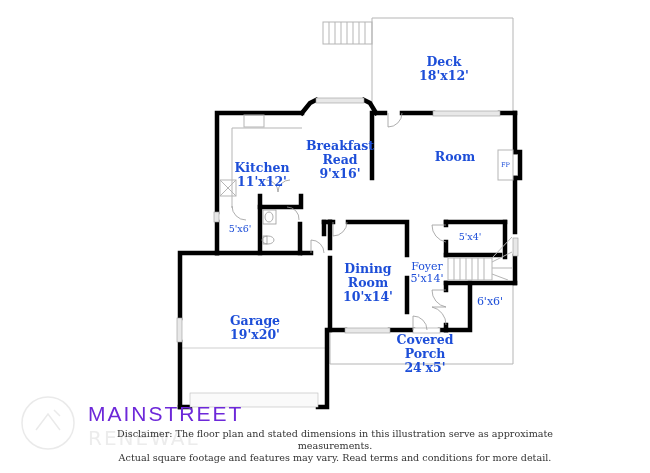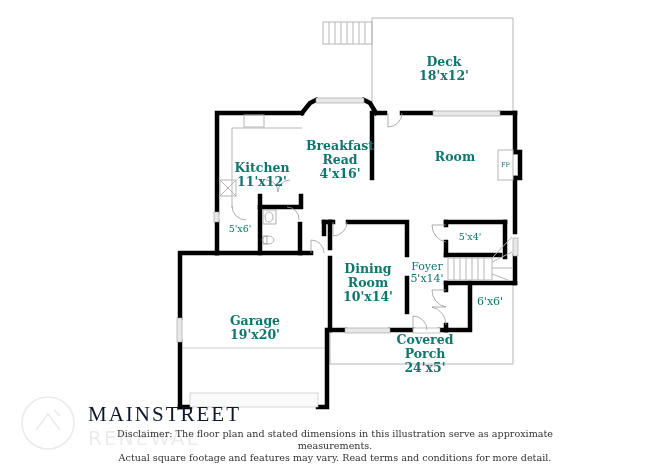--- a/index.html
+++ b/index.html
@@ -1,26 +1,26 @@
 <!DOCTYPE html>
 <html><head>
 <meta charset="utf-8">
 <style>
   html, body { margin:0; padding:0; background:#ffffff; }
   body { width:650px; height:473px; position:relative; overflow:hidden; font-family:"DejaVu Serif", serif; }
   #plan { position:absolute; left:0; top:0; width:650px; height:473px; }
-  .lbl { position:absolute; text-align:center; font-family:"DejaVu Serif", serif; font-weight:bold; color:#0f766e; line-height:1.1; }
+  .lbl { position:absolute; text-align:center; font-family:"DejaVu Serif", serif; font-weight:bold; color:#1d4ed8; line-height:1.1; }
   .lbl span { display:block; }
   .lg { font-size:12.5px; }
   .md { font-size:11px; }
   .sm { font-size:9.5px; font-weight:normal; }
   .fp { font-size:6.5px; font-weight:normal; }
   .disclaimer { position:absolute; left:100px; top:428px; width:470px; text-align:center; font-family:"DejaVu Serif", serif; font-size:9.6px; color:#333; line-height:1.25; }
   .disclaimer span { display:block; }
-  .wm-text1 { position:absolute; left:88px; top:402px; font-family:Liberation Serif, serif; font-size:21px; letter-spacing:2px; color:#0f172a; }
+  .wm-text1 { position:absolute; left:88px; top:402px; font-family:Liberation Sans, sans-serif; font-size:21px; letter-spacing:2px; color:#6d28d9; }
   .wm-text2 { position:absolute; left:88px; top:426px; font-family:"DejaVu Sans", sans-serif; font-size:20px; letter-spacing:2px; color:#ececec; }
 </style>
 </head>
 <body>
 
 <svg id="plan" viewBox="0 0 650 473" xmlns="http://www.w3.org/2000/svg">
 
   <g stroke="#b5b5b5" stroke-width="1" fill="none">
     <polyline points="372,112 372,18 513,18 513,112"></polyline>
   </g>
@@ -162,21 +162,21 @@
 </div>
 
 <div class="lbl lg" style="left:222px; top:161px; width:80px;">
   <span>Kitchen</span>
   <span>11'x12'</span>
 </div>
 
 <div class="lbl lg" style="left:295px; top:139px; width:90px;">
   <span>Breakfast</span>
   <span>Read</span>
-  <span>4'x16'</span>
+  <span>9'x16'</span>
 </div>
 
 <div class="lbl lg" style="left:410px; top:150px; width:90px;">
   <span>Room</span>
 </div>
 
 <div class="lbl fp" style="left:498px; top:162px; width:15px;">FP</div>
 
 <div class="lbl sm" style="left:222px; top:224px; width:36px;">5'x6'</div>
 

